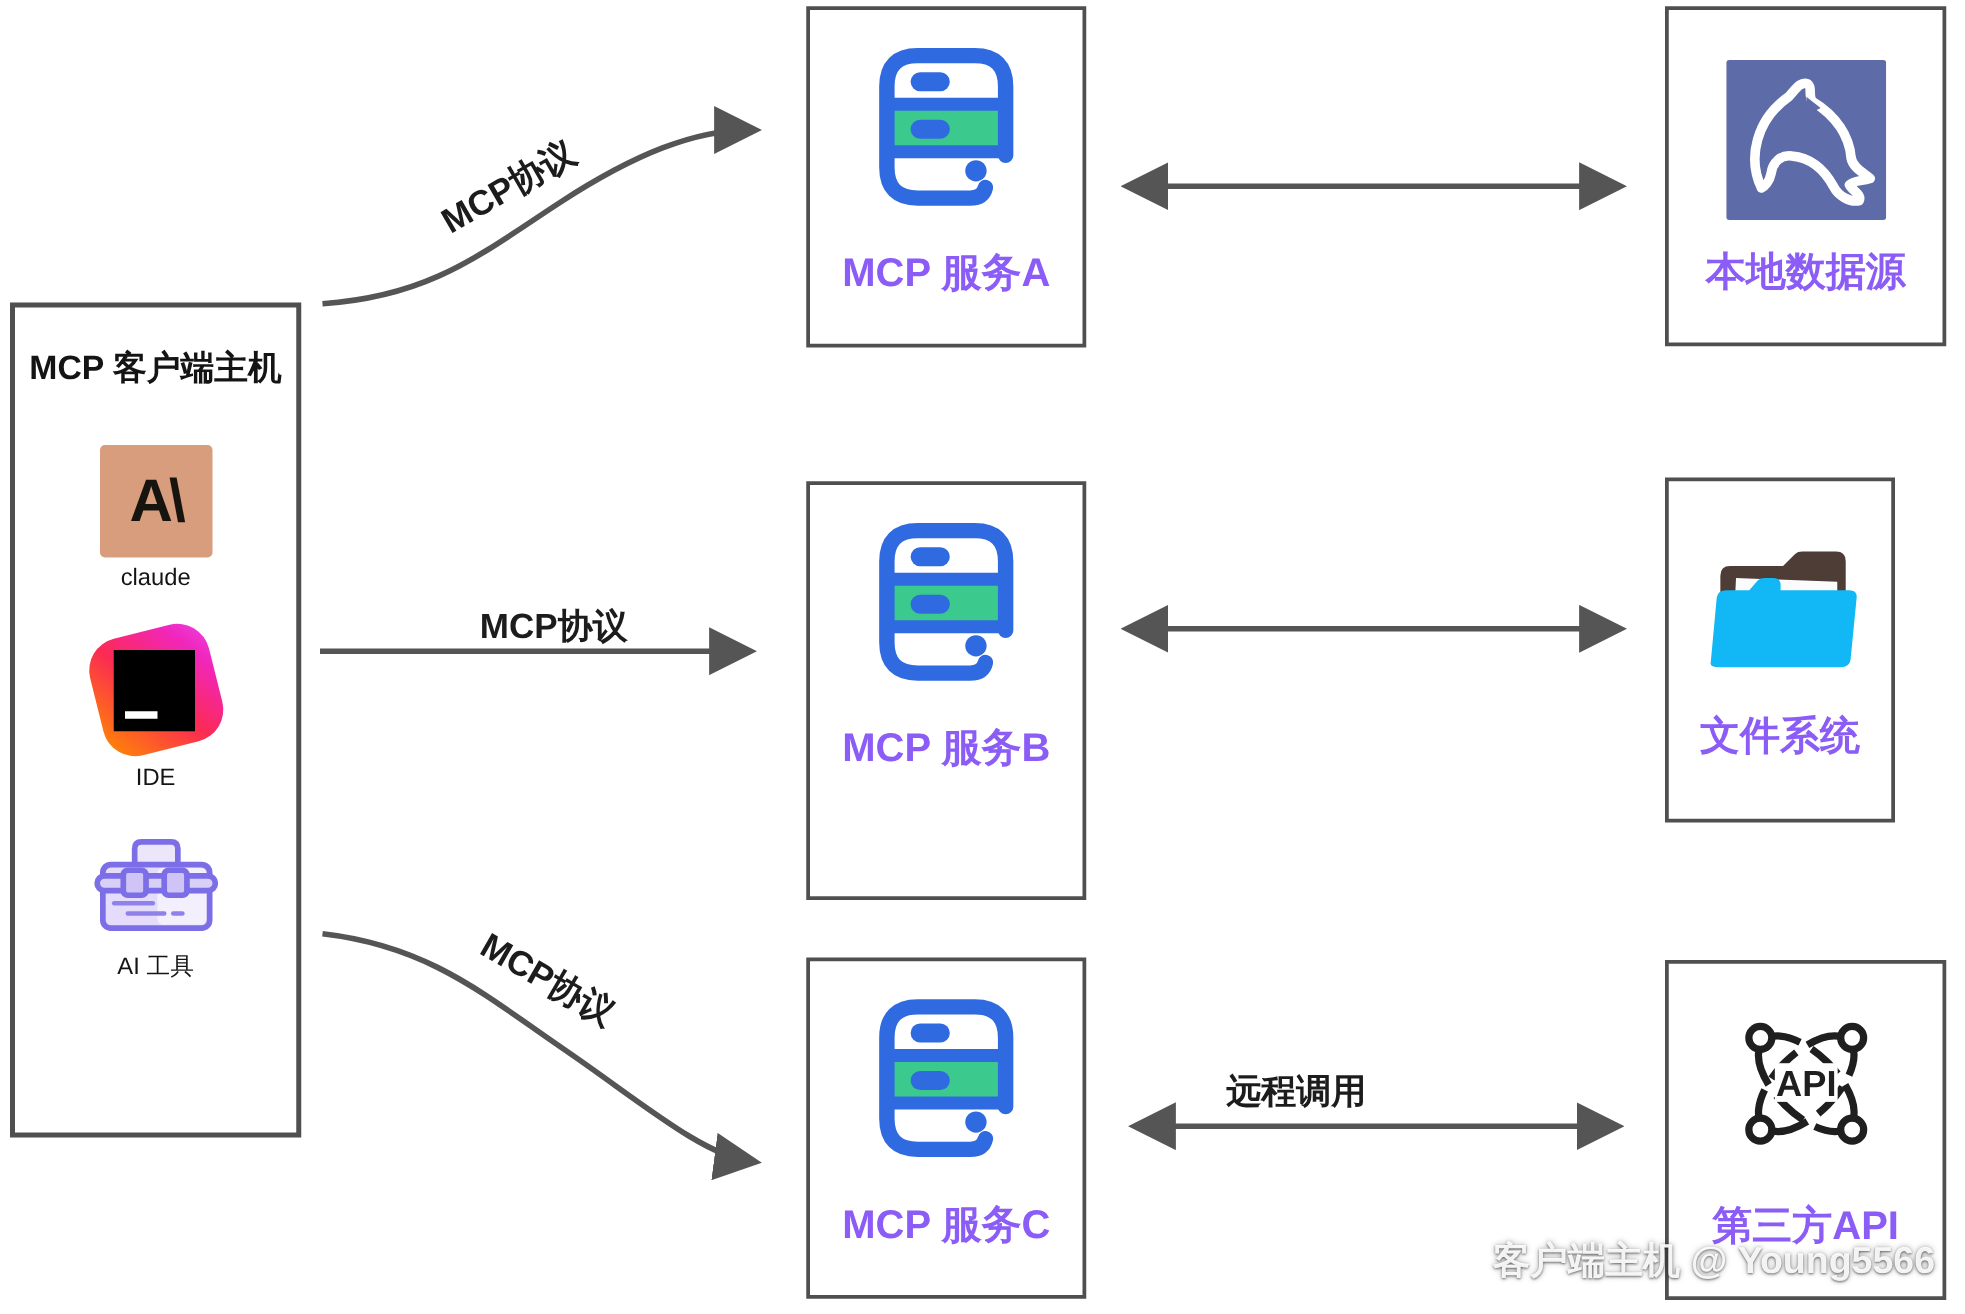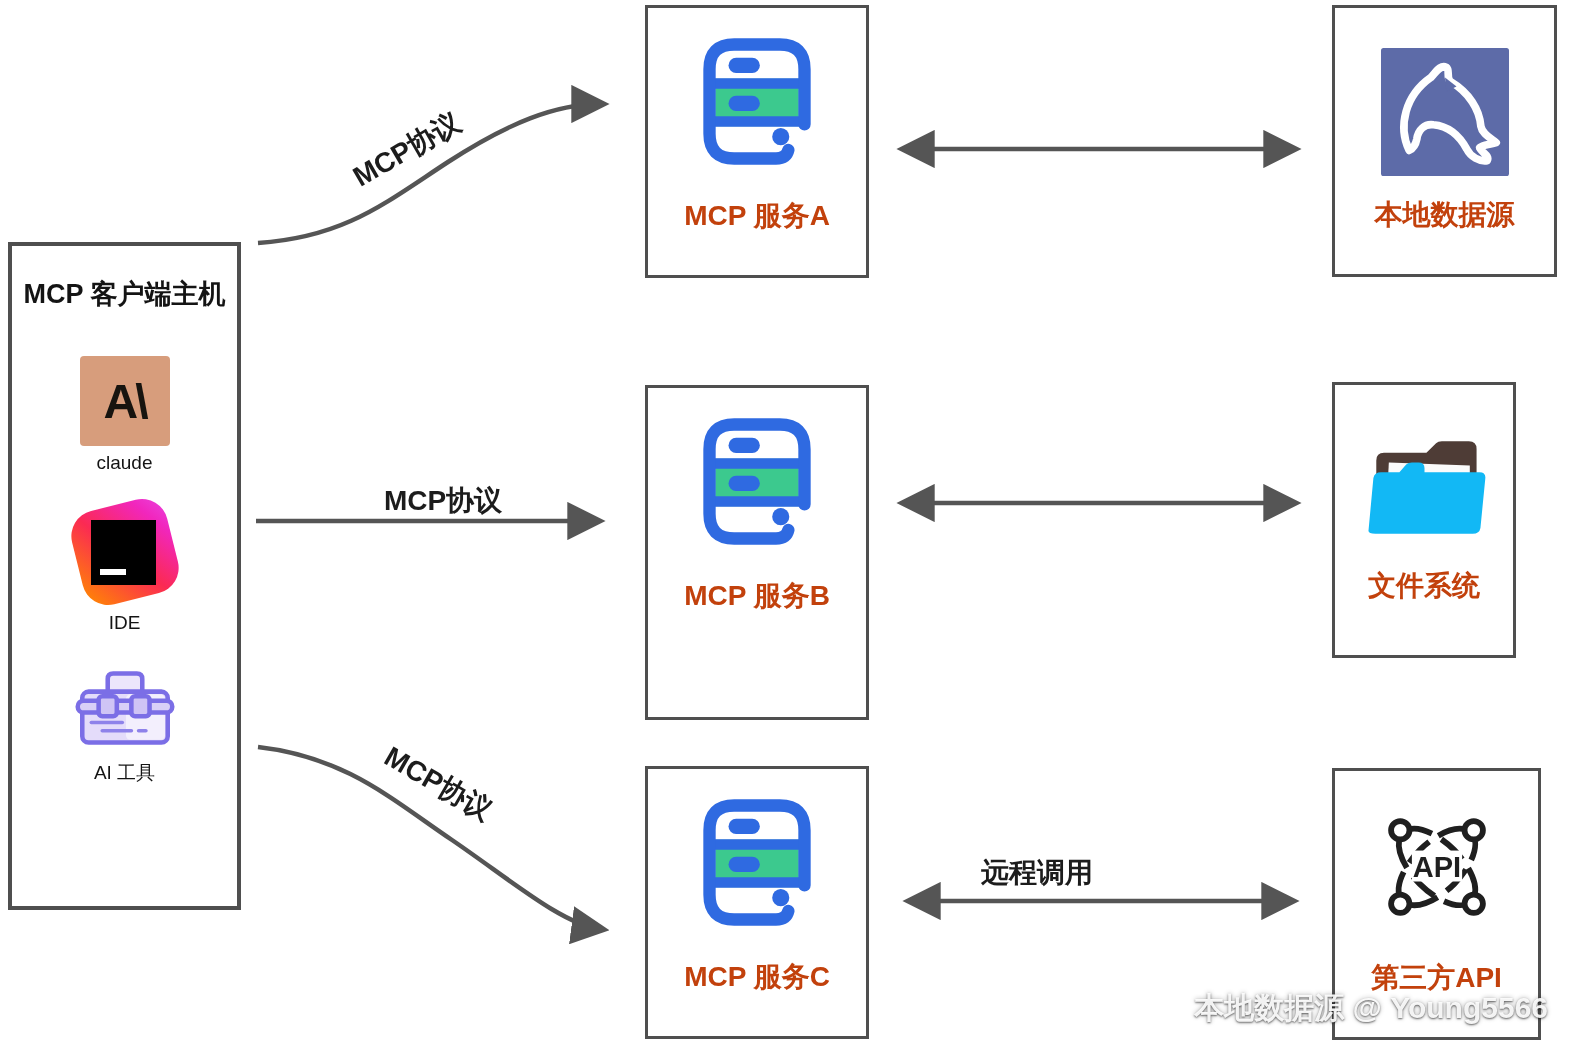--- a/index.html
+++ b/index.html
@@ -22,22 +22,22 @@
   }
   #client-host-box { border-width: 4px; margin-top: 45px; }
   .box-title {
     font-weight: 700;
     font-size: 27px;
     color: #141414;
     white-space: nowrap;
   }
   .node-label {
     font-weight: 700;
-    font-size: 28px;
-    color: #c2410c;
+    font-size: 32px;
+    color: #8b5cf6;
     white-space: nowrap;
   }
   .item-label {
     font-weight: 400;
     font-size: 19px;
     color: #141414;
     white-space: nowrap;
   }
   .arrow-label {
     position: absolute;
@@ -189,31 +189,31 @@
 
   <div class="box" style="left:1332px; top:382px; width:184px; height:276px;">
     <svg width="135" height="112" viewBox="0 0 140 115" style="margin-top:48px;">
       <path d="M 20 90 L 20 28 Q 20 20 28 20 L 72 20 L 82 10 Q 84 8 88 8 L 116 8 Q 124 8 124 16 L 124 90 Z" fill="#4e3c36"></path>
       <polygon points="30,90 33,30 117,33 117,90" fill="#fbfbfb"></polygon>
       <path d="M 12 100 L 17 46 Q 18 40 25 40 L 44 40 L 51 32 Q 53 30 57 30 L 64 30 Q 70 30 70 36 L 70 40 L 127 40 Q 134 40 133 47 L 128 98 Q 127 104 120 104 L 19 104 Q 11 104 12 100 Z" fill="#12b8f5"></path>
     </svg>
     <div class="node-label" style="margin-top:22px;">文件系统</div>
   </div>
 
-  <div class="box" style="left:1332px; top:768px; width:209px; height:272px;">
+  <div class="box" style="left:1332px; top:768px; width:225px; height:272px;">
     <svg width="116" height="116" viewBox="0 0 120 120" style="margin-top:38px;">
       <g fill="none" stroke="#1f1f1f" stroke-width="6">
         <ellipse cx="60" cy="60" rx="50" ry="25" transform="rotate(45 60 60)" stroke-dasharray="30 11"></ellipse>
         <ellipse cx="60" cy="60" rx="50" ry="25" transform="rotate(-45 60 60)" stroke-dasharray="30 11"></ellipse>
       </g>
       <circle cx="22" cy="22" r="9.5" fill="#ffffff" stroke="#1f1f1f" stroke-width="6"></circle>
       <circle cx="98" cy="22" r="9.5" fill="#ffffff" stroke="#1f1f1f" stroke-width="6"></circle>
       <circle cx="22" cy="98" r="9.5" fill="#ffffff" stroke="#1f1f1f" stroke-width="6"></circle>
       <circle cx="98" cy="98" r="9.5" fill="#ffffff" stroke="#1f1f1f" stroke-width="6"></circle>
       <rect x="34" y="43" width="52" height="32" fill="#ffffff"></rect>
       <text x="60" y="70" text-anchor="middle" font-size="30" font-weight="700" font-family="Liberation Sans, DejaVu Sans, sans-serif" fill="#1f1f1f">API</text>
     </svg>
     <div class="node-label" style="margin-top:34px;">第三方API</div>
   </div>
 
-  <div class="watermark">本地数据源 @ Young5566</div>
+  <div class="watermark">客户端主机 @ Young5566</div>
 
 </div>
 
 </body></html>

